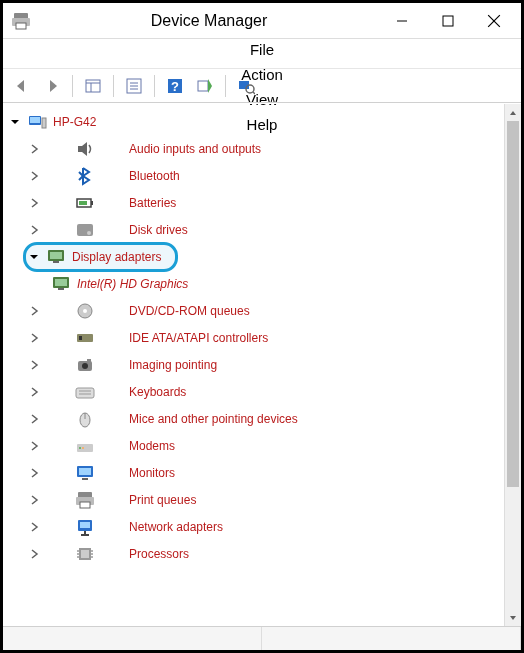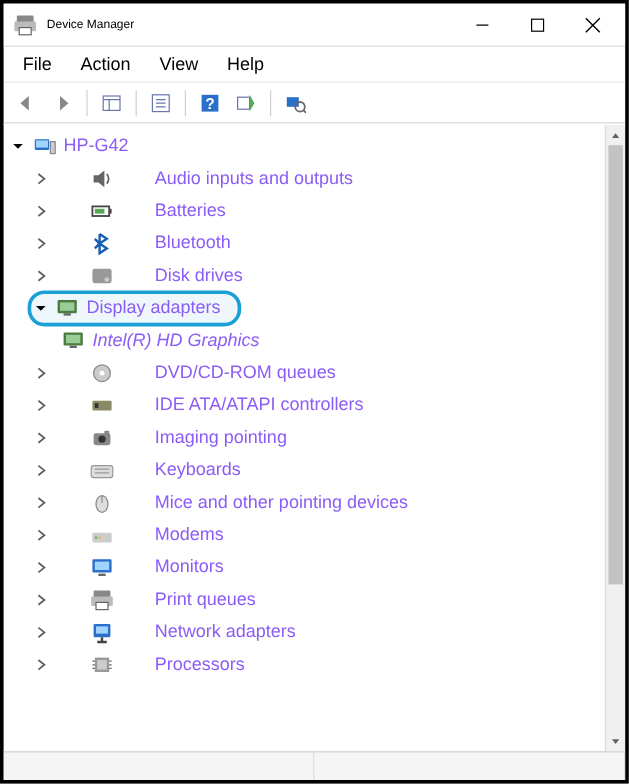--- a/index.html
+++ b/index.html
@@ -18,37 +18,38 @@
   
   .titlebar {
     height: 36px;
     display: flex;
     align-items: center;
     padding: 0 4px 0 8px;
     background: #fff;
     border-bottom: 1px solid #ddd;
   }
   .titlebar .icon { width: 20px; height: 20px; margin-right: 8px; }
-  .titlebar .title { flex: 1; font-size: 10px; color: #000; }
+  .titlebar .title { flex: 1; font-size: 16px; color: #000; text-align: center; }
   .winbtns { display: flex; gap: 0; }
   .winbtn {
     width: 46px; height: 32px;
     display: flex; align-items: center; justify-content: center;
     font-size: 16px;
   }
   .winbtn svg { width: 12px; height: 12px; stroke: #000; stroke-width: 1; }
   .winbtn.close svg { width: 14px; height: 14px; }
   
   .menubar {
     height: 30px;
     display: flex;
     align-items: center;
     padding: 0 6px;
     gap: 4px;
     border-bottom: 1px solid #e6e6e6;
+    flex-direction: column;
   }
   .menuitem { padding: 2px 10px; font-size: 15px; }
   
   .toolbar {
     height: 34px;
     display: flex;
     align-items: center;
     padding: 0 5px;
     gap: 2px;
     border-bottom: 1px solid #d0d0d0;
@@ -82,21 +83,21 @@
     display: flex; align-items: center; justify-content: center;
     flex: 0 0 16px;
   }
   .expander svg { width: 10px; height: 10px; }
   .devicon {
     width: 20px; height: 20px;
     margin: 0 6px 0 4px;
     flex: 0 0 20px;
     display: flex; align-items: center; justify-content: center;
   }
-  .label { font-size: 15px; color: #8b5cf6; }
+  .label { font-size: 12px; color: #b91c1c; }
   .indent-0 { padding-left: 4px; }
   .indent-1 { padding-left: 24px; gap: 28px; }
   .indent-2 { padding-left: 28px; font-style: italic; }
   .highlight-wrap {
     display: inline-flex;
     align-items: center;
     border: 3px solid #1a9fd6;
     border-radius: 14px;
     padding: 2px 14px 2px 0;
     margin-left: -4px;
@@ -336,38 +337,38 @@
     </div>
 
     <div class="row indent-1">
       <span class="expander">
           <svg viewBox="0 0 10 10">
             <use href="#chev-right"></use>
           </svg>
         </span>
       <span class="devicon">
           <svg viewBox="0 0 20 20">
+            <use href="#i-bluetooth"></use>
+          </svg>
+        </span>
+      <span class="label">Bluetooth</span>
+    </div>
+
+    <div class="row indent-1">
+      <span class="expander">
+          <svg viewBox="0 0 10 10">
+            <use href="#chev-right"></use>
+          </svg>
+        </span>
+      <span class="devicon">
+          <svg viewBox="0 0 20 20">
             <use href="#i-battery"></use>
           </svg>
         </span>
       <span class="label">Batteries</span>
-    </div>
-
-    <div class="row indent-1">
-      <span class="expander">
-          <svg viewBox="0 0 10 10">
-            <use href="#chev-right"></use>
-          </svg>
-        </span>
-      <span class="devicon">
-          <svg viewBox="0 0 20 20">
-            <use href="#i-bluetooth"></use>
-          </svg>
-        </span>
-      <span class="label">Bluetooth</span>
     </div>
 
 
     <div class="row indent-1">
       <span class="expander">
           <svg viewBox="0 0 10 10">
             <use href="#chev-right"></use>
           </svg>
         </span>
       <span class="devicon">

